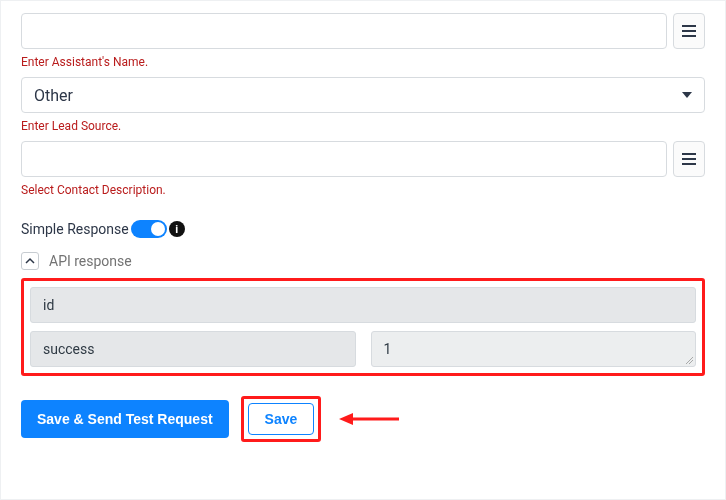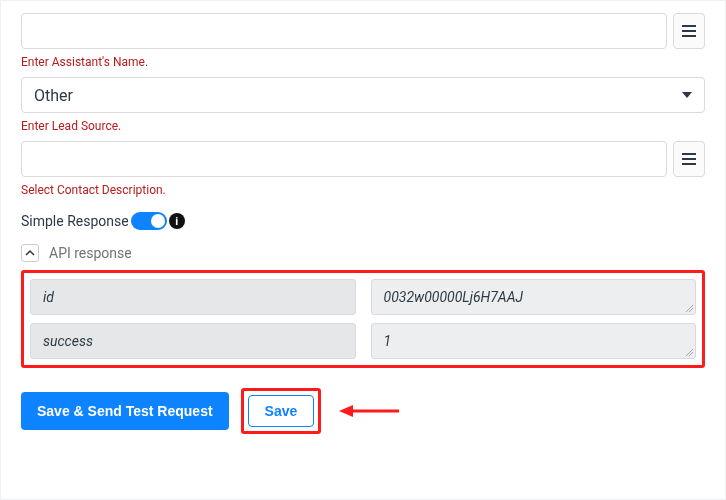--- a/index.html
+++ b/index.html
@@ -8,30 +8,30 @@
   .field-row { display:flex; gap:6px; align-items:stretch; }
   .text-input { flex:1 1 auto; height:36px; border:1px solid #d7dbdf; border-radius:4px; background:#fff; padding:0 10px; font-size:14px; color:#2d3748; }
   .suffix-btn { width:32px; height:36px; border:1px solid #d7dbdf; border-radius:4px; background:#fbfbfb; display:flex; align-items:center; justify-content:center; cursor:pointer; }
   .helper { color:#b91c1c; font-size:12px; margin-top:6px; }
   .label { color:#2f3a44; font-size:14px; margin-top:18px; }
   .select-box { position:relative; margin-top:8px; }
   .select-btn { width:100%; height:36px; border:1px solid #d7dbdf; border-radius:4px; background:#fff; display:flex; align-items:center; padding:0 12px; cursor:pointer; justify-content:space-between; }
   .select-val { color:#2d3748; font-size:16px; }
   .caret { width:0;height:0;border-left:5px solid transparent;border-right:5px solid transparent;border-top:6px solid #2d3748; }
   .burger svg { display:block; }
-  .toggle-row { display:flex; align-items:center; gap:2px; margin-top:15px; }
+  .toggle-row { display:flex; align-items:center; gap:2px; margin-top:23px; }
   .toggle { position:relative; width:36px; height:18px; border-radius:10px; background:#0d83ff; cursor:pointer; }
   .toggle .knob { position:absolute; top:2px; right:2px; width:14px; height:14px; background:#fff; border-radius:50%; }
   .info-icon { width:16px; height:16px; border-radius:50%; background:#111; color:#fff; font-size:11px; font-weight:700; display:flex; align-items:center; justify-content:center; }
   .panel-head { display:flex; align-items:center; gap:10px; margin-top:14px; }
   .collapse-btn { width:18px; height:18px; border:1px solid #c7ccd1; border-radius:3px; display:flex; align-items:center; justify-content:center; background:#fff; cursor:pointer; }
   .collapse-btn svg { display:block; }
   .panel-title { font-size:14px; color:#737373; }
   .api-box { border:3px solid #ff1b1b; border-radius:3px; padding:6px; margin-top:8px; }
-  .api-row { display:flex; gap:15px;font-style:italic; }
+  .api-row { display:flex; gap:15px; }
   .api-row + .api-row { margin-top:8px; }
   .cell { flex:1 1 0; height:36px; background:#e5e7e9; border:1px solid #d7dbdf; border-radius:3px; display:flex; align-items:center; padding:0 12px; font-size:14px; color:#2f3a44; position:relative; }
   .cell.value { background:#eceeef; }
   .cell .resize { position:absolute; right:2px; bottom:2px; width:10px; height:10px; }
   .cell .resize svg { display:block; opacity:.5; }
   .button-row { display:flex; align-items:center; gap:12px; margin-top:20px; }
   .btn-primary { background:#0d83ff; color:#fff; border:0; border-radius:4px; padding:0 16px; height:38px; font-size:14px; font-weight:600; cursor:pointer; }
   .save-wrap { border:3px solid #ff1b1b; border-radius:3px; padding:4px; display:inline-flex; }
   .btn-secondary { background:#fff; color:#0d83ff; border:1px solid #0d83ff; border-radius:4px; padding:0 16px; height:32px; font-size:14px; font-weight:600; cursor:pointer; }
   .arrow-anno { display:flex; align-items:center; margin-left:6px; }
@@ -88,29 +88,20 @@
         </svg>
     </div>
     <span class="panel-title">API response</span>
   </div>
 
   <div class="api-box">
     <div class="api-row">
       <div class="cell">
           <span>id</span>
         </div>
-      <div class="cell value">
-        <span>0032w00000Lj6H7AAJ</span>
-        <span class="resize">
-            <svg width="10" height="10" viewBox="0 0 10 10">
-              <line x1="3" y1="10" x2="10" y2="3" stroke="#666"></line>
-              <line x1="6" y1="10" x2="10" y2="6" stroke="#666"></line>
-            </svg>
-          </span>
-      </div>
     </div>
     <div class="api-row">
       <div class="cell">
           <span>success</span>
         </div>
       <div class="cell value">
         <span>1</span>
         <span class="resize">
             <svg width="10" height="10" viewBox="0 0 10 10">
               <line x1="3" y1="10" x2="10" y2="3" stroke="#666"></line>

